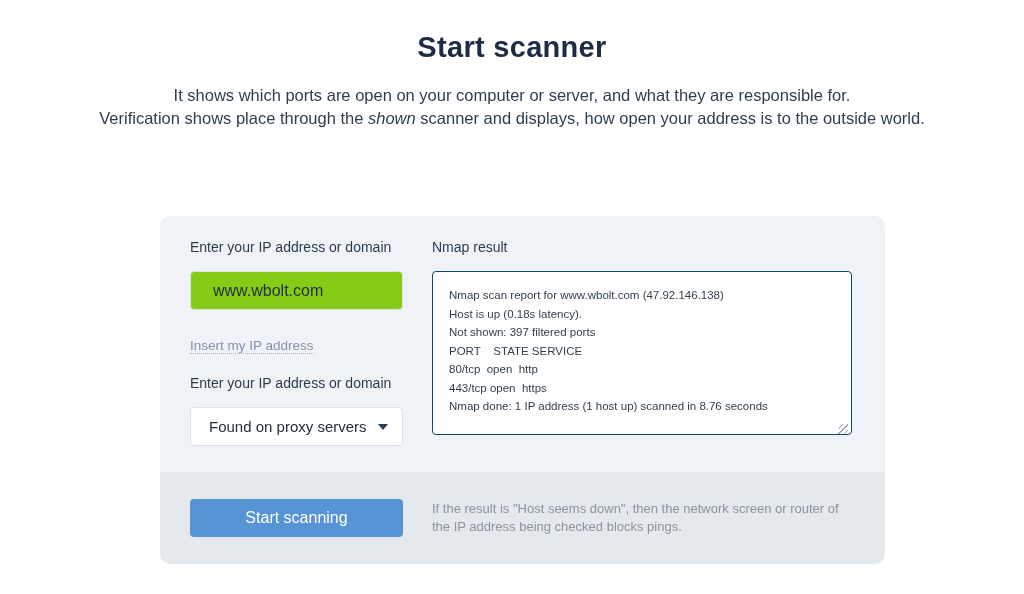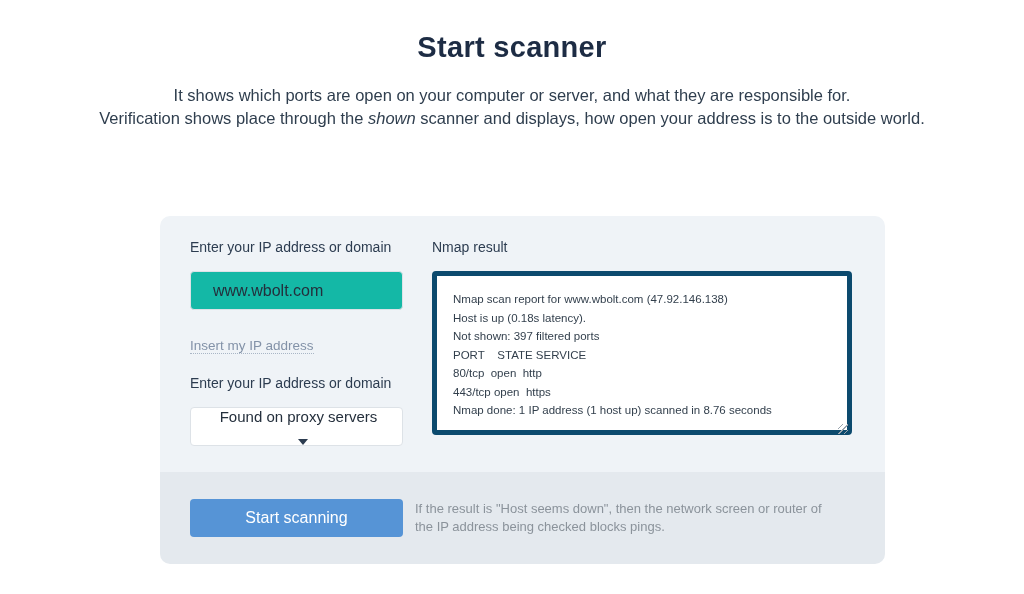--- a/index.html
+++ b/index.html
@@ -54,21 +54,21 @@
     color: #2c3c50;
     margin-bottom: 16px;
   }
   .form-label.second { margin-top: 21px; }
 
   .text-input {
     width: 213px;
     height: 39px;
     border: 1px solid #dde2e7;
     border-radius: 4px;
-    background: #14b8a6;
+    background: #84cc16;
     padding: 0 12px 0 22px;
     font-family: "Liberation Sans", sans-serif;
     font-size: 16px;
     color: #242f3c;
     outline: none;
   }
   .insert-link {
     display: inline-block;
     margin-top: 28px;
     font-size: 13.5px;
@@ -80,41 +80,40 @@
   .select-box {
     width: 213px;
     height: 39px;
     border: 1px solid #dde2e7;
     border-radius: 4px;
     background: #ffffff;
     display: flex;
     align-items: center;
     padding: 0 14px 0 18px;
     cursor: pointer;
-    flex-direction: column;
   }
   .select-value {
     flex: 1;
     font-size: 15px;
     color: #242f3c;
     white-space: nowrap;
   }
   .caret-down {
     width: 0; height: 0;
     border-left: 5px solid transparent;
     border-right: 5px solid transparent;
     border-top: 6px solid #2c3c50;
     margin-left: 8px;
   }
 
   .textarea-wrap { position: relative; width: 420px; }
   .result-textarea {
     width: 420px;
     height: 164px;
-    border: 5px solid #0c4a6e;
+    border: 1px solid #0c4a6e;
     border-radius: 4px;
     background: #ffffff;
     padding: 14px 16px;
     font-family: "Liberation Sans", sans-serif;
     font-size: 11.5px;
     line-height: 18.5px;
     color: #323f4c;
     resize: none;
     outline: none;
     overflow: hidden;
@@ -130,21 +129,21 @@
     cursor: nwse-resize;
   }
 
   .panel-footer {
     background: #e4e9ee;
     border-radius: 0 0 10px 10px;
     height: 92px;
     display: flex;
     align-items: center;
     padding: 0 32px 0 30px;
-    gap: 12px;
+    gap: 29px;
   }
   .scan-button {
     width: 213px;
     height: 38px;
     flex: 0 0 213px;
     background: #5694d6;
     border: none;
     border-radius: 4px;
     color: #ffffff;
     font-family: "Liberation Sans", sans-serif;

